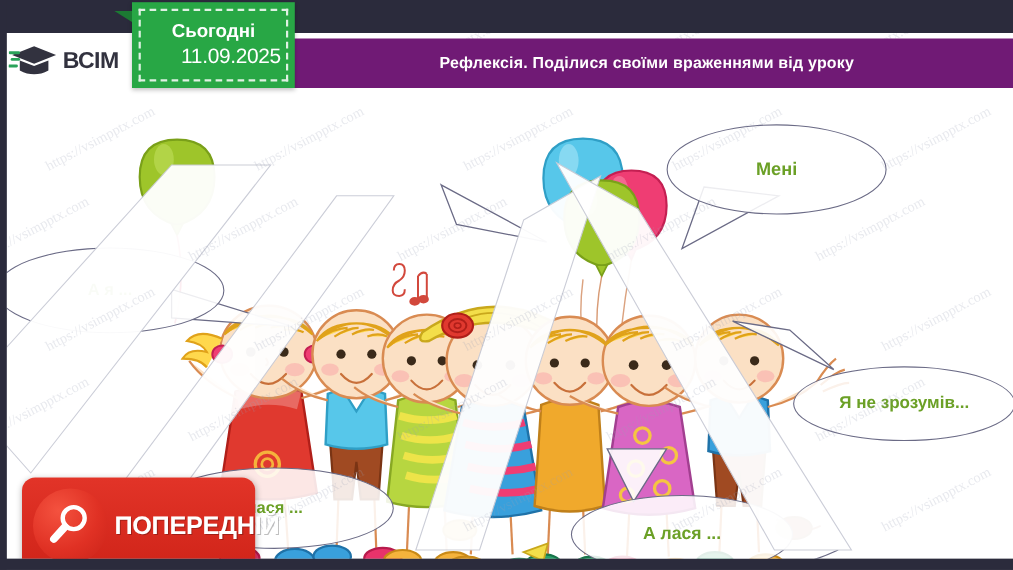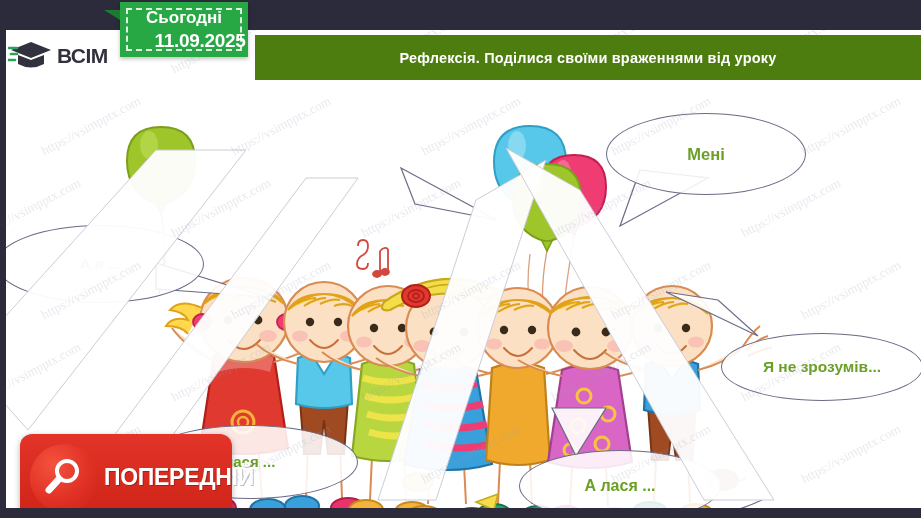--- a/index.html
+++ b/index.html
@@ -13,57 +13,58 @@
 
   
   .canvas{
     position:absolute;left:6px;top:30px;right:0;bottom:10px;
     background:#ffffff;overflow:hidden;
   }
 
   
   .header-bar{
     position:absolute;left:255px;top:35px;width:666px;height:45px;
-    background:#4d7c0f;display:flex;align-items:center;justify-content:center;
+    background:#701a75;display:flex;align-items:center;justify-content:center;
     z-index:30;
     text-align:right;
   }
   .header-title{
     color:#ffffff;font-size:14.5px;font-weight:bold;letter-spacing:.2px;
     white-space:nowrap;
   }
 
   
   .logo{
     position:absolute;left:8px;top:30px;width:120px;height:52px;
     display:flex;align-items:center;gap:5px;z-index:32;background:#fff;
   }
   .logo-mark{position:relative;width:44px;height:34px;flex:none;}
   .logo-text{display:flex;flex-direction:row;line-height:.95;}
   .logo-name{font-size:21px;font-weight:bold;color:#32323f;letter-spacing:-.5px;}
   .logo-sub{font-size:10.5px;color:#4a4a57;margin-left:14px;margin-top:1px;}
 
   
   .date-badge{
-    position:absolute;left:120px;top:2px;width:128px;height:55px;
+    position:absolute;left:120px;top:2px;width:128px;height:78px;
     background:#28a745;z-index:35;
     display:flex;flex-direction:column;align-items:center;justify-content:center;
     box-shadow:0 2px 4px rgba(0,0,0,.25);
+    padding-left:20px;
   }
   .date-badge::before{
     content:"";position:absolute;left:-16px;top:8px;
     border-top:10px solid #1c7a33;border-left:16px solid transparent;
   }
   .date-inner{
     position:absolute;inset:6px;border:2px dashed rgba(255,255,255,.85);
     display:flex;flex-direction:column;align-items:center;justify-content:center;
     gap:2px;
   }
   .date-label{color:#fff;font-size:17px;font-weight:bold;}
-  .date-value{color:#fff;font-size:19px;font-weight:bold;letter-spacing:-.3px;margin-left:32px;}
+  .date-value{color:#fff;font-size:19px;font-weight:normal;letter-spacing:-.3px;margin-left:32px;}
 
   
   .bubble{
     position:absolute;border:1.2px solid #6b6b86;border-radius:50%;
     background:rgba(255,255,255,.88);
     display:flex;align-items:center;justify-content:center;
     text-align:center;z-index:22;
     color:#6ba026;font-weight:bold;
   }
   .bubble span{display:block;line-height:1.15;padding:0 6px;}

